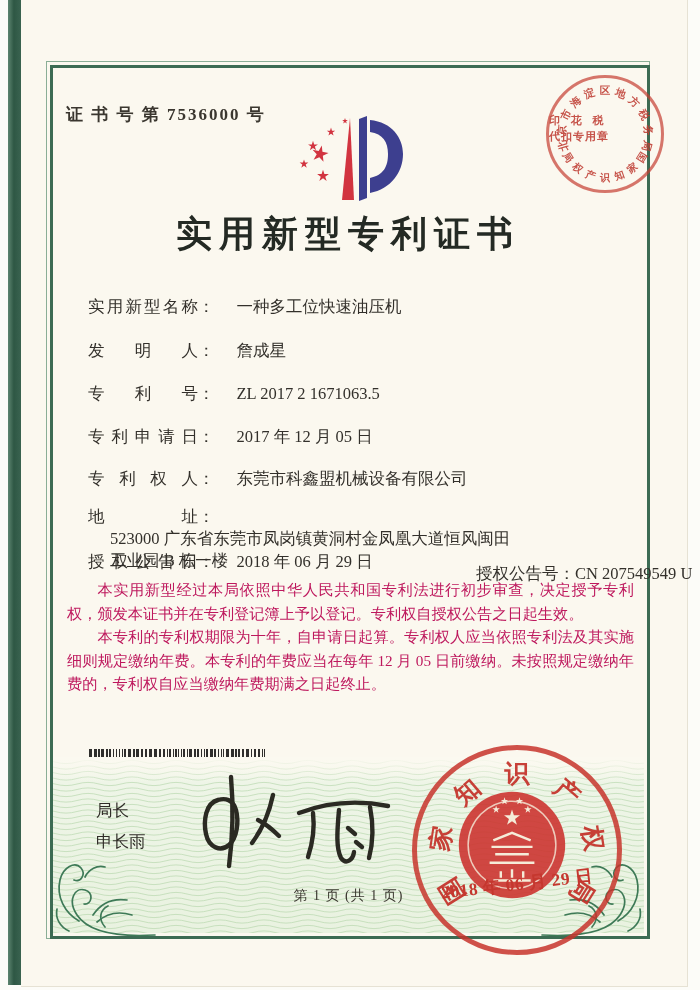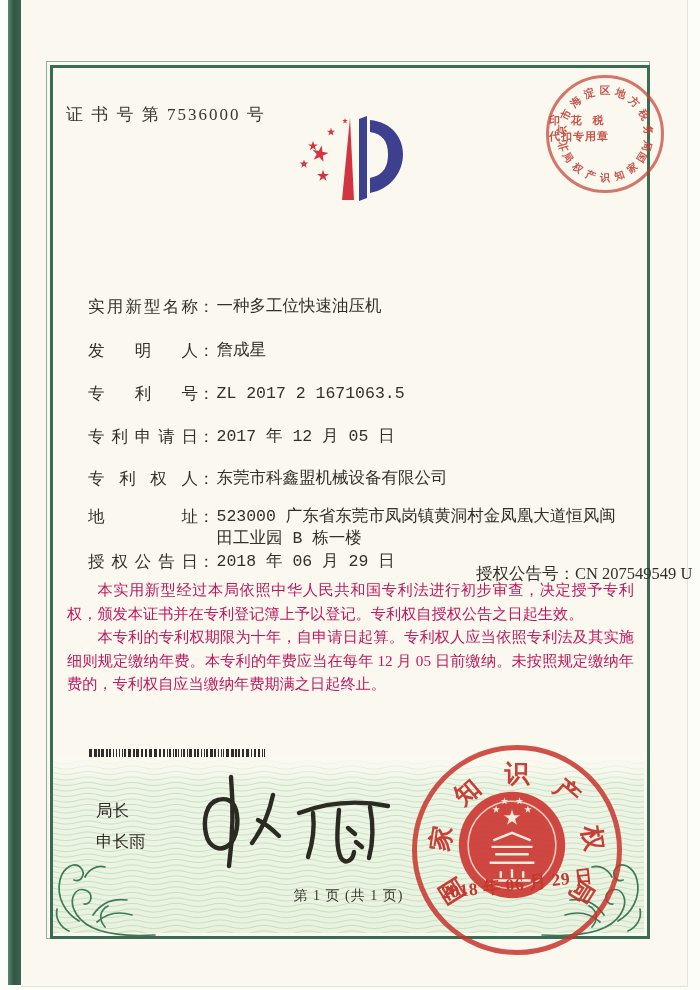--- a/index.html
+++ b/index.html
@@ -21,29 +21,30 @@
     position:absolute;left:46px;top:61px;width:602px;height:876px;
     border:1px solid #8aae96;
   }
   .frame-inner{
     position:absolute;left:50px;top:65px;width:594px;height:868px;
     border:3px solid #3c6b53;
   }
   .cert-no{
     position:absolute;left:66px;top:103px;font-size:17px;color:#3a362f;
     letter-spacing:2px;
+    font-weight:bold;
   }
   .title{
     position:absolute;left:47px;top:210px;width:602px;text-align:center;
     font-size:36px;font-weight:600;color:#242a24;letter-spacing:7px;
   }
   .row{position:absolute;left:88px;width:552px;font-size:16.5px;color:#33302b;line-height:22px;}
   .flabel{display:inline-block;width:110px;text-align:justify;text-align-last:justify;vertical-align:top;}
   .colon{vertical-align:top;}
-  .fvalue{display:inline-block;max-width:412px;margin-left:2px;vertical-align:top;font-family:Liberation Mono, monospace;}
+  .fvalue{display:inline-block;max-width:412px;margin-left:22px;vertical-align:top;}
   .grant-right{position:absolute;left:388px;top:12px;white-space:nowrap;}
   .grant-right .flabel{width:auto;text-align:left;text-align-last:auto;}
   .body-text{
     position:absolute;left:67px;top:578px;width:567px;
     font-size:15.2px;line-height:23.5px;color:#be185d;text-align:justify;
   }
   .body-text p{margin:0;text-indent:2em;}
   .barcode{position:absolute;left:89px;top:749px;width:179px;height:20px;overflow:hidden;}
   .barcode i{position:absolute;top:0;height:100%;background:#2f2e2c;}
   .panel{
@@ -139,20 +140,21 @@
         <span style="font-size: 10px; transform: translate(-50%, -50%) rotate(-58deg) translateY(44px);">国</span>
         <span style="font-size: 10px; transform: translate(-50%, -50%) rotate(-38.6667deg) translateY(44px);">家</span>
         <span style="font-size: 10px; transform: translate(-50%, -50%) rotate(-19.3333deg) translateY(44px);">知</span>
         <span style="font-size: 10px; transform: translate(-50%, -50%) rotate(0deg) translateY(44px);">识</span>
         <span style="font-size: 10px; transform: translate(-50%, -50%) rotate(19.3333deg) translateY(44px);">产</span>
         <span style="font-size: 10px; transform: translate(-50%, -50%) rotate(38.6667deg) translateY(44px);">权</span>
         <span style="font-size: 10px; transform: translate(-50%, -50%) rotate(58deg) translateY(44px);">局</span>
       </div>
   </div>
 
+  <div class="title">实用新型专利证书</div>
 
   <div class="row" style="top:296px">
     <span class="flabel">实用新型名称</span><span class="colon">：</span><span class="fvalue">一种多工位快速油压机</span>
   </div>
   <div class="row" style="top:340px">
     <span class="flabel">发明人</span><span class="colon">：</span><span class="fvalue">詹成星</span>
   </div>
   <div class="row" style="top:383px">
     <span class="flabel">专利号</span><span class="colon">：</span><span class="fvalue">ZL 2017 2 1671063.5</span>
   </div>

